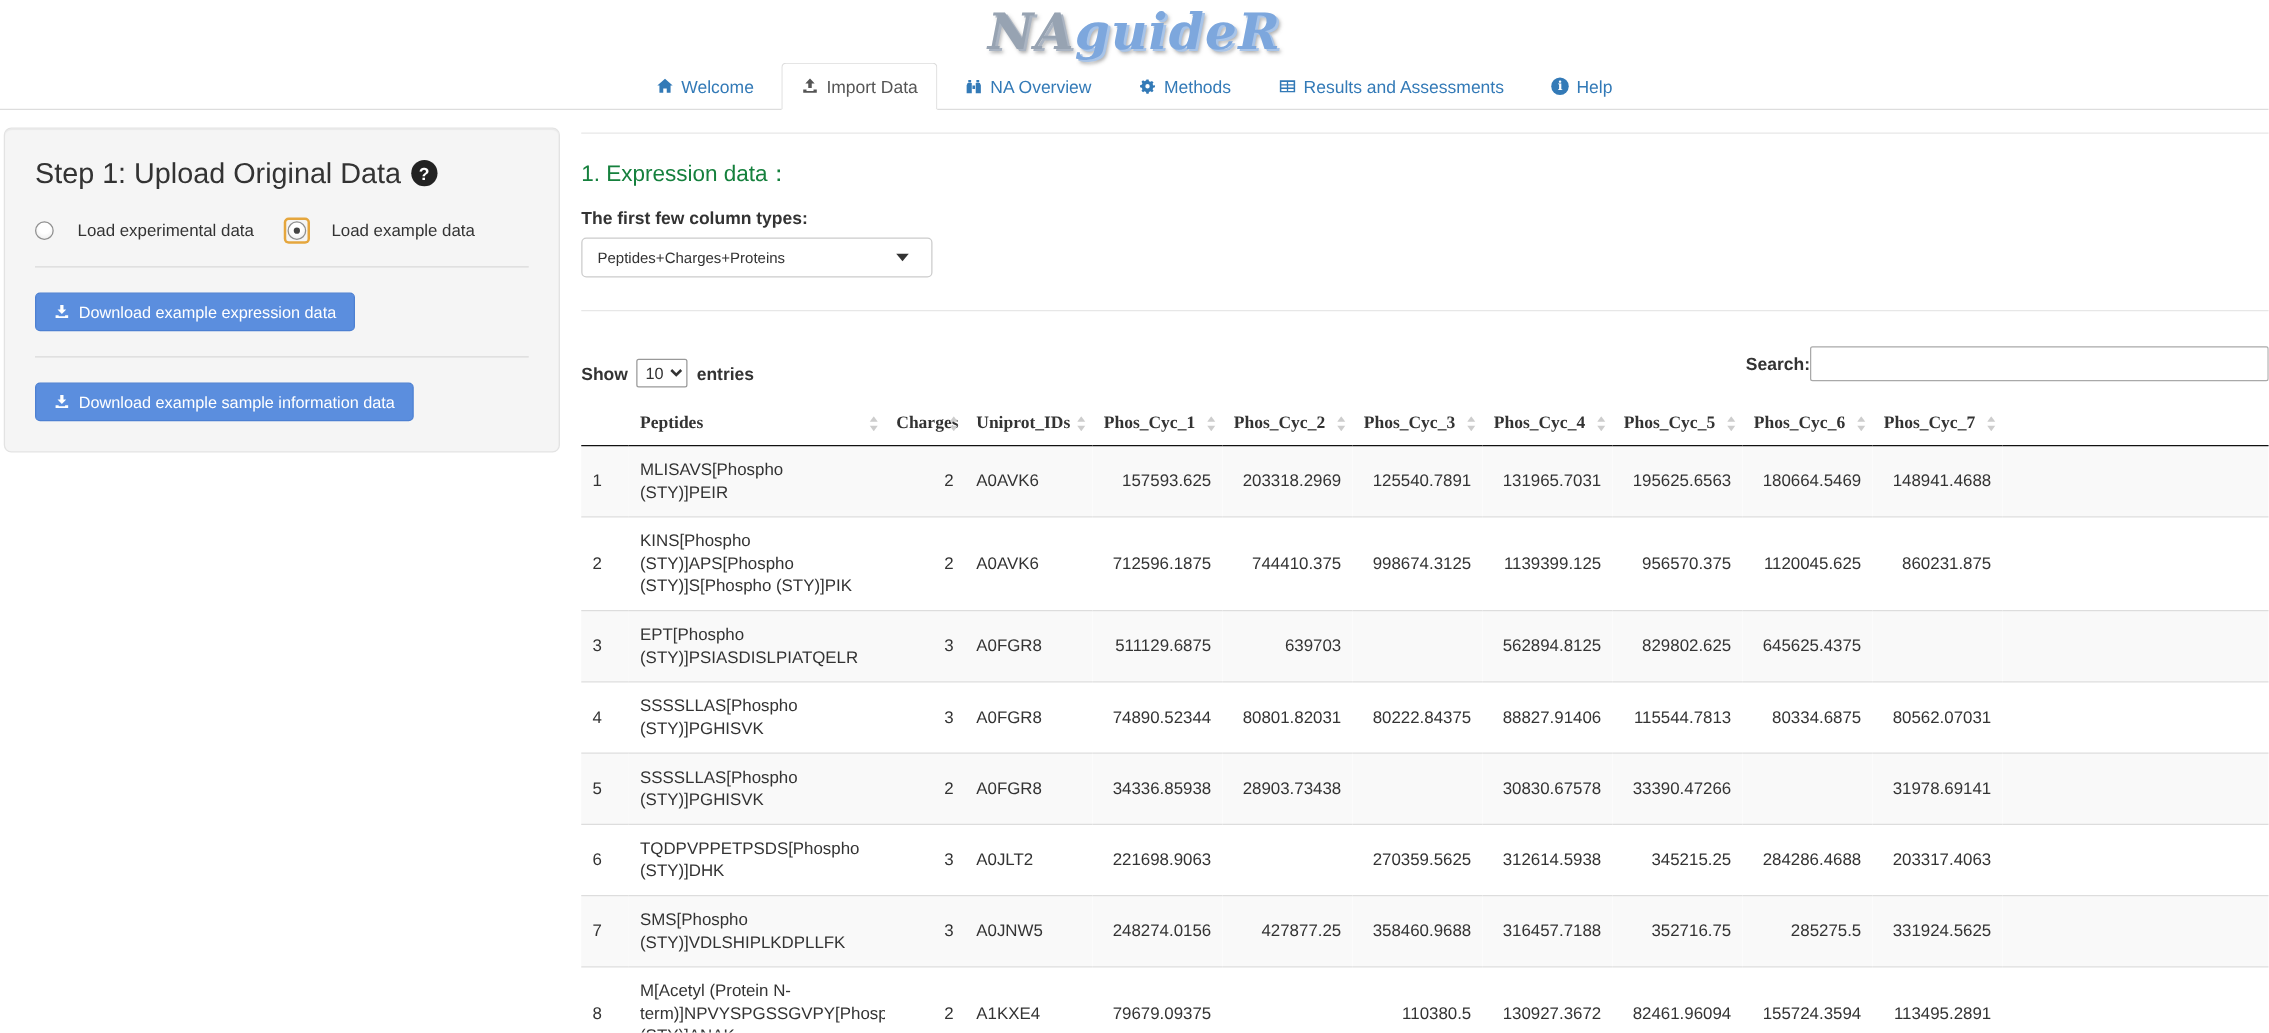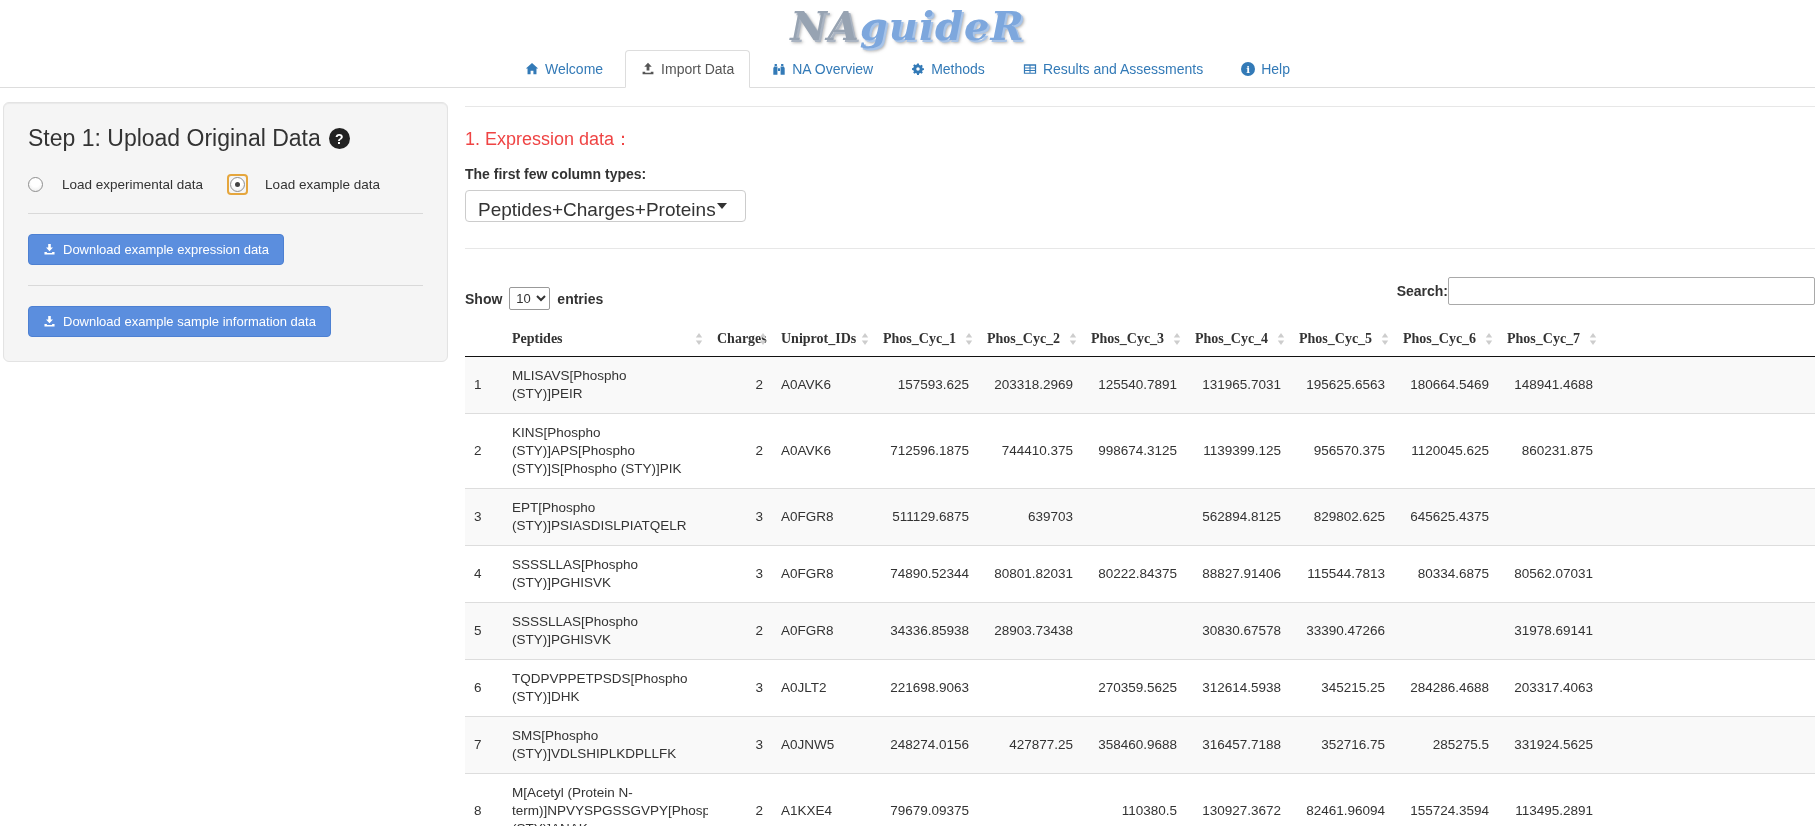--- a/index.html
+++ b/index.html
@@ -59,26 +59,26 @@
   .well hr{border:none;border-top:1px solid #d9d9d9;margin:20px 0;}
   .btn-dl{
     display:inline-flex;align-items:center;gap:7px;
     background:#5b8ede;border:1px solid #4d80d2;border-radius:4px;color:#fff;
     font-size:13px;font-family:inherit;padding:7px 14px;cursor:pointer;white-space:nowrap;
   }
   .btn-dl .icon{display:inline-flex;}
   
   .main{position:absolute;left:465px;top:106px;right:0;}
   .main hr{border:none;border-top:1px solid #e7e7e7;margin:0;}
-  .section-title{font-size:18px;color:#ef4444;margin:20px 0 12px 0;font-weight:normal;}
+  .section-title{font-size:18px;color:#15803d;margin:20px 0 12px 0;font-weight:normal;}
   .bold-label{font-weight:bold;font-size:14px;margin-top:15px;}
   .sel-box{
     width:255px;height:30px;margin-top:8px;border:1px solid #ccc;border-radius:4px;
-    background:#fff;display:flex;align-items:flex-end;padding:0 12px;cursor:pointer;
-    font-size:19px;color:#333;position:relative;
+    background:#fff;display:flex;align-items:center;padding:0 12px;cursor:pointer;
+    font-size:12px;color:#333;position:relative;
   }
   .sel-caret{
     position:absolute;right:18px;top:12px;width:0;height:0;
     border-left:5px solid transparent;border-right:5px solid transparent;border-top:6px solid #333;
   }
   .hr2{margin-top:26px !important;}
   .dt-controls{display:flex;align-items:center;margin-top:22px;font-weight:bold;}
   .dt-length{display:flex;align-items:center;gap:7px;margin-top:16px;}
   .dt-length select{
     font-family:inherit;font-size:13px;padding:2px 2px;border:1px solid #999;border-radius:2px;

